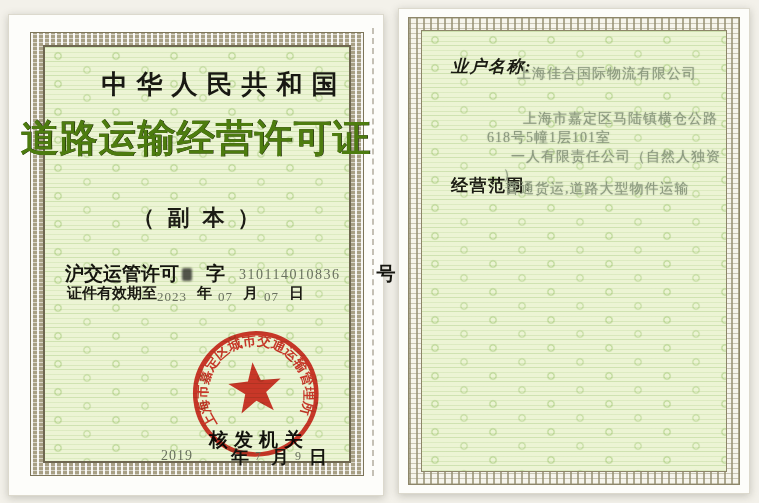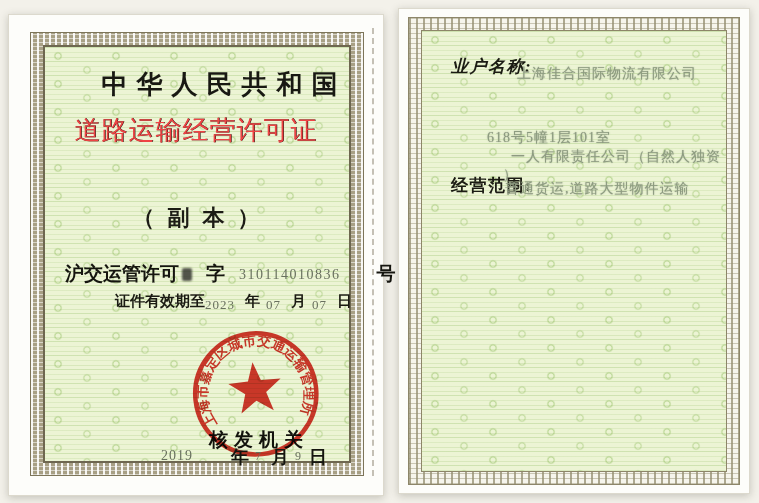--- a/index.html
+++ b/index.html
@@ -61,36 +61,36 @@
     border-left:2px dashed #b6b2a4;opacity:.8;
   }
 
   
   .country{
     position:absolute;left:0;right:0;top:52px;text-align:center;
     font-size:26px;font-weight:700;letter-spacing:9px;color:#181812;text-indent:9px;padding-left:47px;
   }
   .doc-title{
     position:absolute;left:0;right:0;top:98px;text-align:center;
-    font-size:26px;font-weight:400;letter-spacing:1px;color:#ef4444;
+    font-size:38px;font-weight:700;letter-spacing:1px;color:#4d7c0f;
     text-shadow:.6px 0 0 #0d0d0a;
   }
   .copy-sub{
     position:absolute;left:0;right:0;top:188px;text-align:center;
     font-size:22px;font-weight:700;letter-spacing:13px;color:#1c1c15;text-indent:13px;
   }
   .license-line{position:absolute;left:56px;top:246px;font-size:19px;font-weight:700;color:#15150f;white-space:nowrap;}
   .license-line .num{font-size:14px;font-weight:400;color:#68705e;letter-spacing:1.5px;margin:0 20px 0 14px;vertical-align:1px;}
   .license-line .word{margin-left:14px;}
   .license-line .suffix{margin-left:16px;}
   .smudge{
     display:inline-block;width:10px;height:13px;background:#2c2c28;
     border-radius:2px;filter:blur(1px);opacity:.8;vertical-align:-1px;margin-left:3px;
   }
-  .validity-line{position:absolute;left:58px;top:277px;font-size:15px;font-weight:700;color:#1a1a12;white-space:nowrap;margin-left:48px;}
+  .validity-line{position:absolute;left:58px;top:269px;font-size:15px;font-weight:700;color:#1a1a12;white-space:nowrap;}
   .validity-line .num{font-size:13px;font-weight:400;color:#68705e;position:relative;top:3px;letter-spacing:1px;}
   .validity-line .unit{margin:0 6px 0 10px;}
 
   .seal{
     position:absolute;left:162px;top:296px;width:170px;height:170px;
     transform:rotate(-6deg);mix-blend-mode:multiply;opacity:.92;
   }
   .issuer{
     position:absolute;left:150px;top:388px;width:200px;text-align:center;
     font-size:19px;font-weight:700;letter-spacing:6px;color:#12120c;margin-top:24px;
@@ -165,20 +165,21 @@
 
   <div class="spine"></div>
 
   <div class="page page-right">
     <div class="band"></div>
     <div class="green"></div>
 
     <div class="field-label f1l">业户名称:</div>
     <div class="field-value f1v">上海佳合国际物流有限公司</div>
 
+    <div class="field-value f2v">上海市嘉定区马陆镇横仓公路</div>
     <div class="field-value f2v2">618号5幢1层101室</div>
 
     <div class="field-value f3v">一人有限责任公司（自然人独资</div>
     <div class="field-value f3v2">）</div>
 
     <div class="field-label f4l">经营范围:</div>
     <div class="field-value f4v">普通货运,道路大型物件运输</div>
   </div>
 
 </div>

